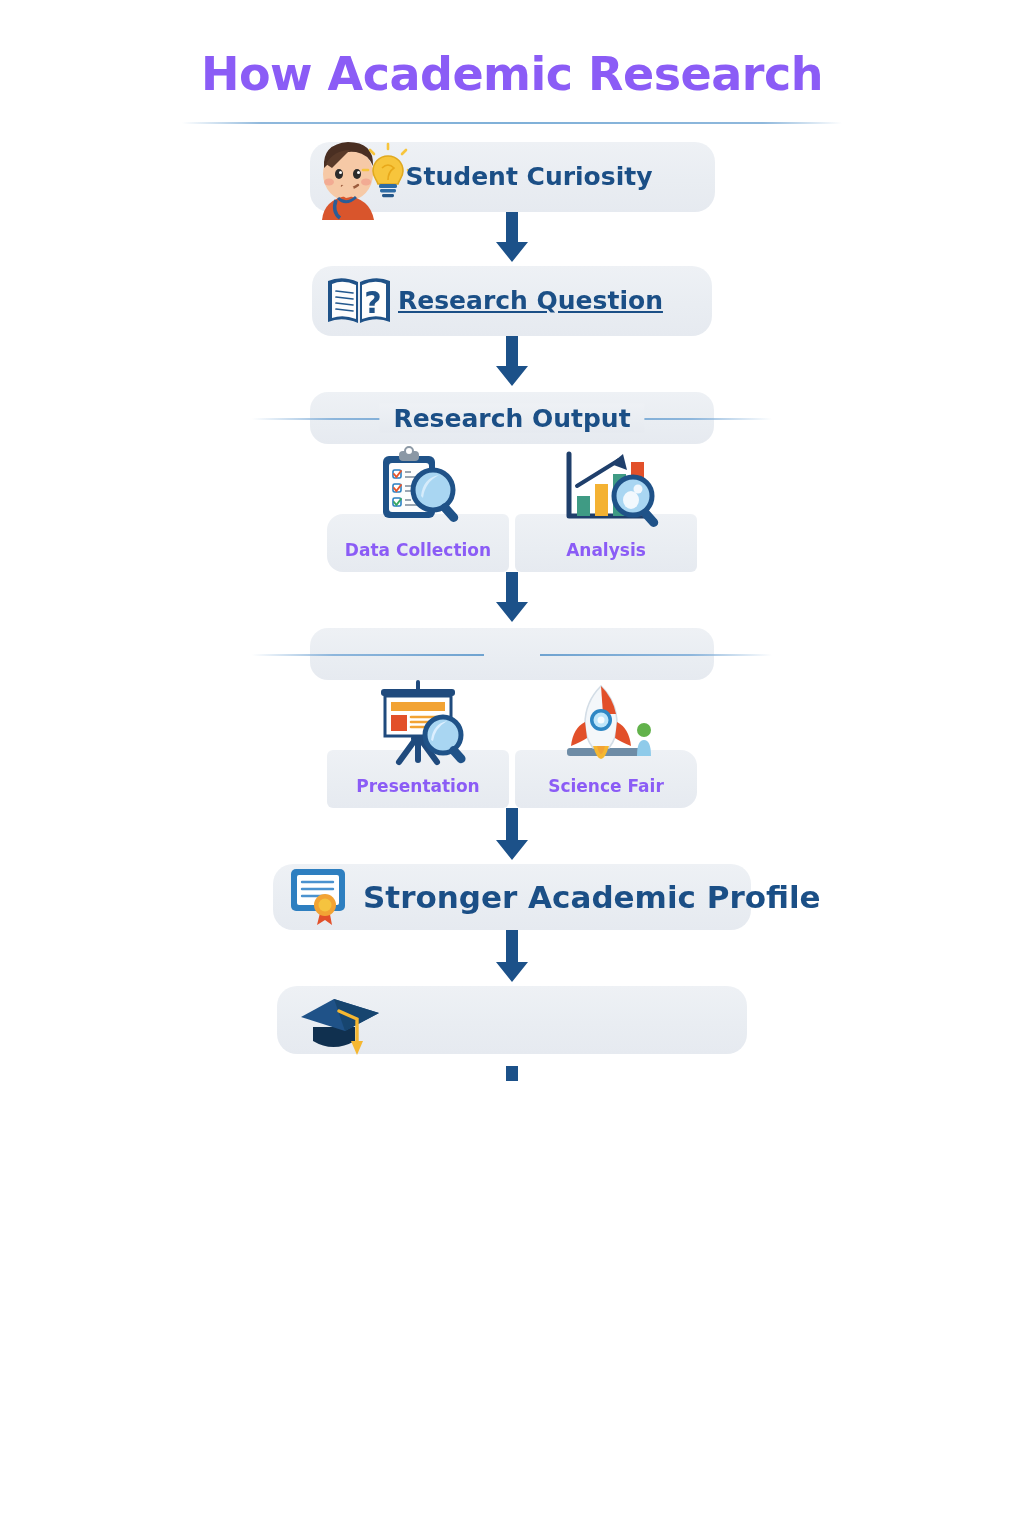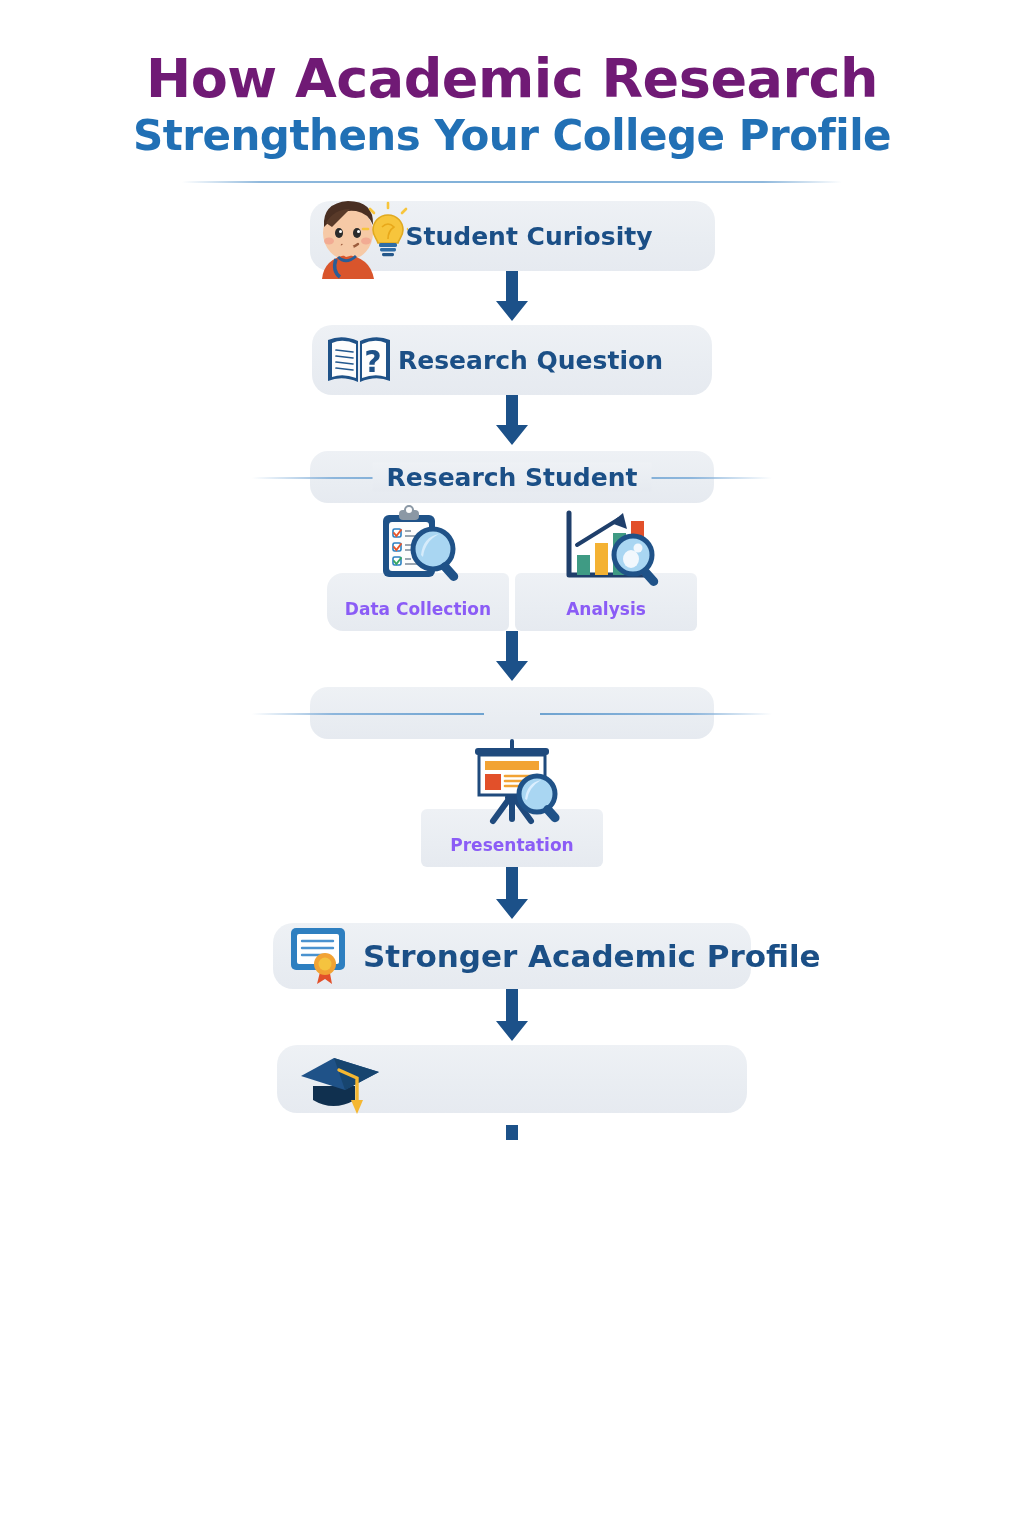--- a/index.html
+++ b/index.html
@@ -10,23 +10,23 @@
     overflow:hidden;
     position:relative;
   }
   .page{position:relative;width:1024px;height:1536px;}
 
   
   .title-wrap{padding-top:50px;text-align:center;}
   .title-line1{
     font-family:"DejaVu Sans", sans-serif;
     font-weight:bold;
-    font-size:54px;
+    font-size:46px;
     letter-spacing:-0.5px;
-    color:#701a75;
+    color:#8b5cf6;
     line-height:1.08;
   }
   .title-line2{
     font-family:"DejaVu Sans", sans-serif;
     font-weight:bold;
     font-size:42px;
     letter-spacing:-0.5px;
     color:#2170b5;
     line-height:1.12;
     margin-top:4px;
@@ -51,21 +51,21 @@
     font-family:"DejaVu Sans", sans-serif;
     font-weight:bold;
     color:#1b4f86;
     white-space:nowrap;
   }
 
   
   .node-curiosity{width:405px;height:70px;padding-left:96px;}
   .node-curiosity .node-label{font-size:25px;}
   .node-question{width:400px;height:70px;padding-left:86px;}
-  .node-question .node-label{font-size:25px;}
+  .node-question .node-label{font-size:25px;text-decoration:underline;}
   .node-profile{width:478px;height:66px;padding-left:90px;}
   .node-profile .node-label{font-size:31px;}
   .node-admissions{width:470px;height:68px;padding-left:108px;}
   .node-admissions .node-label{font-size:22px;}
 
   
   .arrow{display:block;margin:0 auto;}
   .stub{width:12px;height:15px;background:#1c5189;margin:0 auto;}
 
   
@@ -119,21 +119,20 @@
   .node-profile .node-icon{left:14px;width:76px;height:64px;}
   .node-admissions .node-icon{left:18px;width:92px;height:74px;}
 </style>
 </head>
 <body>
 
 <div class="page">
 
   <div class="title-wrap">
     <div class="title-line1">How Academic Research</div>
-    <div class="title-line2">Strengthens Your College Profile</div>
     <div class="title-rule"></div>
   </div>
 
   <div class="flow">
 
     <div class="row">
       <div class="node node-curiosity">
         <div class="node-icon">
           <svg viewBox="0 0 92 86" width="92" height="86">
 
@@ -204,21 +203,21 @@
     <div>
       <svg class="arrow" width="40" height="54" viewBox="0 0 40 54">
         <polygon points="14,0 26,0 26,30 36,30 20,50 4,30 14,30" fill="#1c5189"></polygon>
       </svg>
     </div>
 
     <div class="section">
       <div class="section-band"></div>
       <div class="section-rule left"></div>
       <div class="section-rule right"></div>
-      <div class="section-title">Research Student</div>
+      <div class="section-title">Research Output</div>
     </div>
 
     <div class="triple">
 
       <div class="tri-card first">
         <div class="tri-band"></div>
         <div class="tri-icon">
           <svg viewBox="0 0 130 86" width="130" height="86">
             <rect x="30" y="12" width="52" height="62" rx="6" fill="#1f5288"></rect>
             <rect x="36" y="19" width="40" height="49" rx="3" fill="#fdfdfd"></rect>
@@ -307,20 +306,40 @@
             <path d="M68 60 L84 82" stroke="#1f4a7d" stroke-width="6" stroke-linecap="round"></path>
             <path d="M65 60 L65 80" stroke="#1f4a7d" stroke-width="6" stroke-linecap="round"></path>
             <circle cx="90" cy="55" r="18" fill="#a9d6f2" stroke="#1f5288" stroke-width="5"></circle>
             <path d="M78 60 Q80 44 94 41 Q82 48 80 61 Z" fill="#dcefff"></path>
             <rect x="100" y="65" width="9" height="20" rx="4.5" fill="#1f5288" transform="rotate(-42 104 75)"></rect>
           </svg>
         </div>
         <div class="tri-label">Presentation</div>
       </div>
 
+      <div class="tri-card last">
+        <div class="tri-band"></div>
+        <div class="tri-icon">
+          <svg viewBox="0 0 130 86" width="130" height="86">
+            <rect x="26" y="68" width="82" height="8" rx="3" fill="#6e8ca6"></rect>
+            <path d="M60 6 Q76 22 76 44 Q76 58 68 68 L52 68 Q44 58 44 44 Q44 22 60 6 Z" fill="#f4f7fa" stroke="#d3dde6" stroke-width="1.6"></path>
+            <path d="M60 6 Q72 18 75 34 L62 34 Z" fill="#e2502a"></path>
+            <path d="M44 42 Q32 48 30 66 Q40 62 46 58 Z" fill="#e2502a"></path>
+            <path d="M76 42 Q88 48 90 66 Q80 62 74 58 Z" fill="#e2502a"></path>
+            <circle cx="60" cy="40" r="11" fill="#2e87c4"></circle>
+            <circle cx="60" cy="40" r="7.5" fill="#bfe6fa"></circle>
+            <circle cx="60" cy="40" r="3.5" fill="#ffffff" opacity="0.85"></circle>
+            <path d="M52 66 Q60 92 68 66 Z" fill="#f5b731"></path>
+            <path d="M56 66 Q60 82 64 66 Z" fill="#f2a334"></path>
+            <circle cx="103" cy="50" r="7" fill="#62b24b"></circle>
+            <path d="M96 76 Q96 60 103 60 Q110 60 110 76 Z" fill="#8fcbea"></path>
+          </svg>
+        </div>
+        <div class="tri-label">Science Fair</div>
+      </div>
 
     </div>
 
     <div>
       <svg class="arrow" width="40" height="56" viewBox="0 0 40 56">
         <polygon points="14,0 26,0 26,32 36,32 20,52 4,32 14,32" fill="#1c5189"></polygon>
       </svg>
     </div>
 
     <div class="row">

